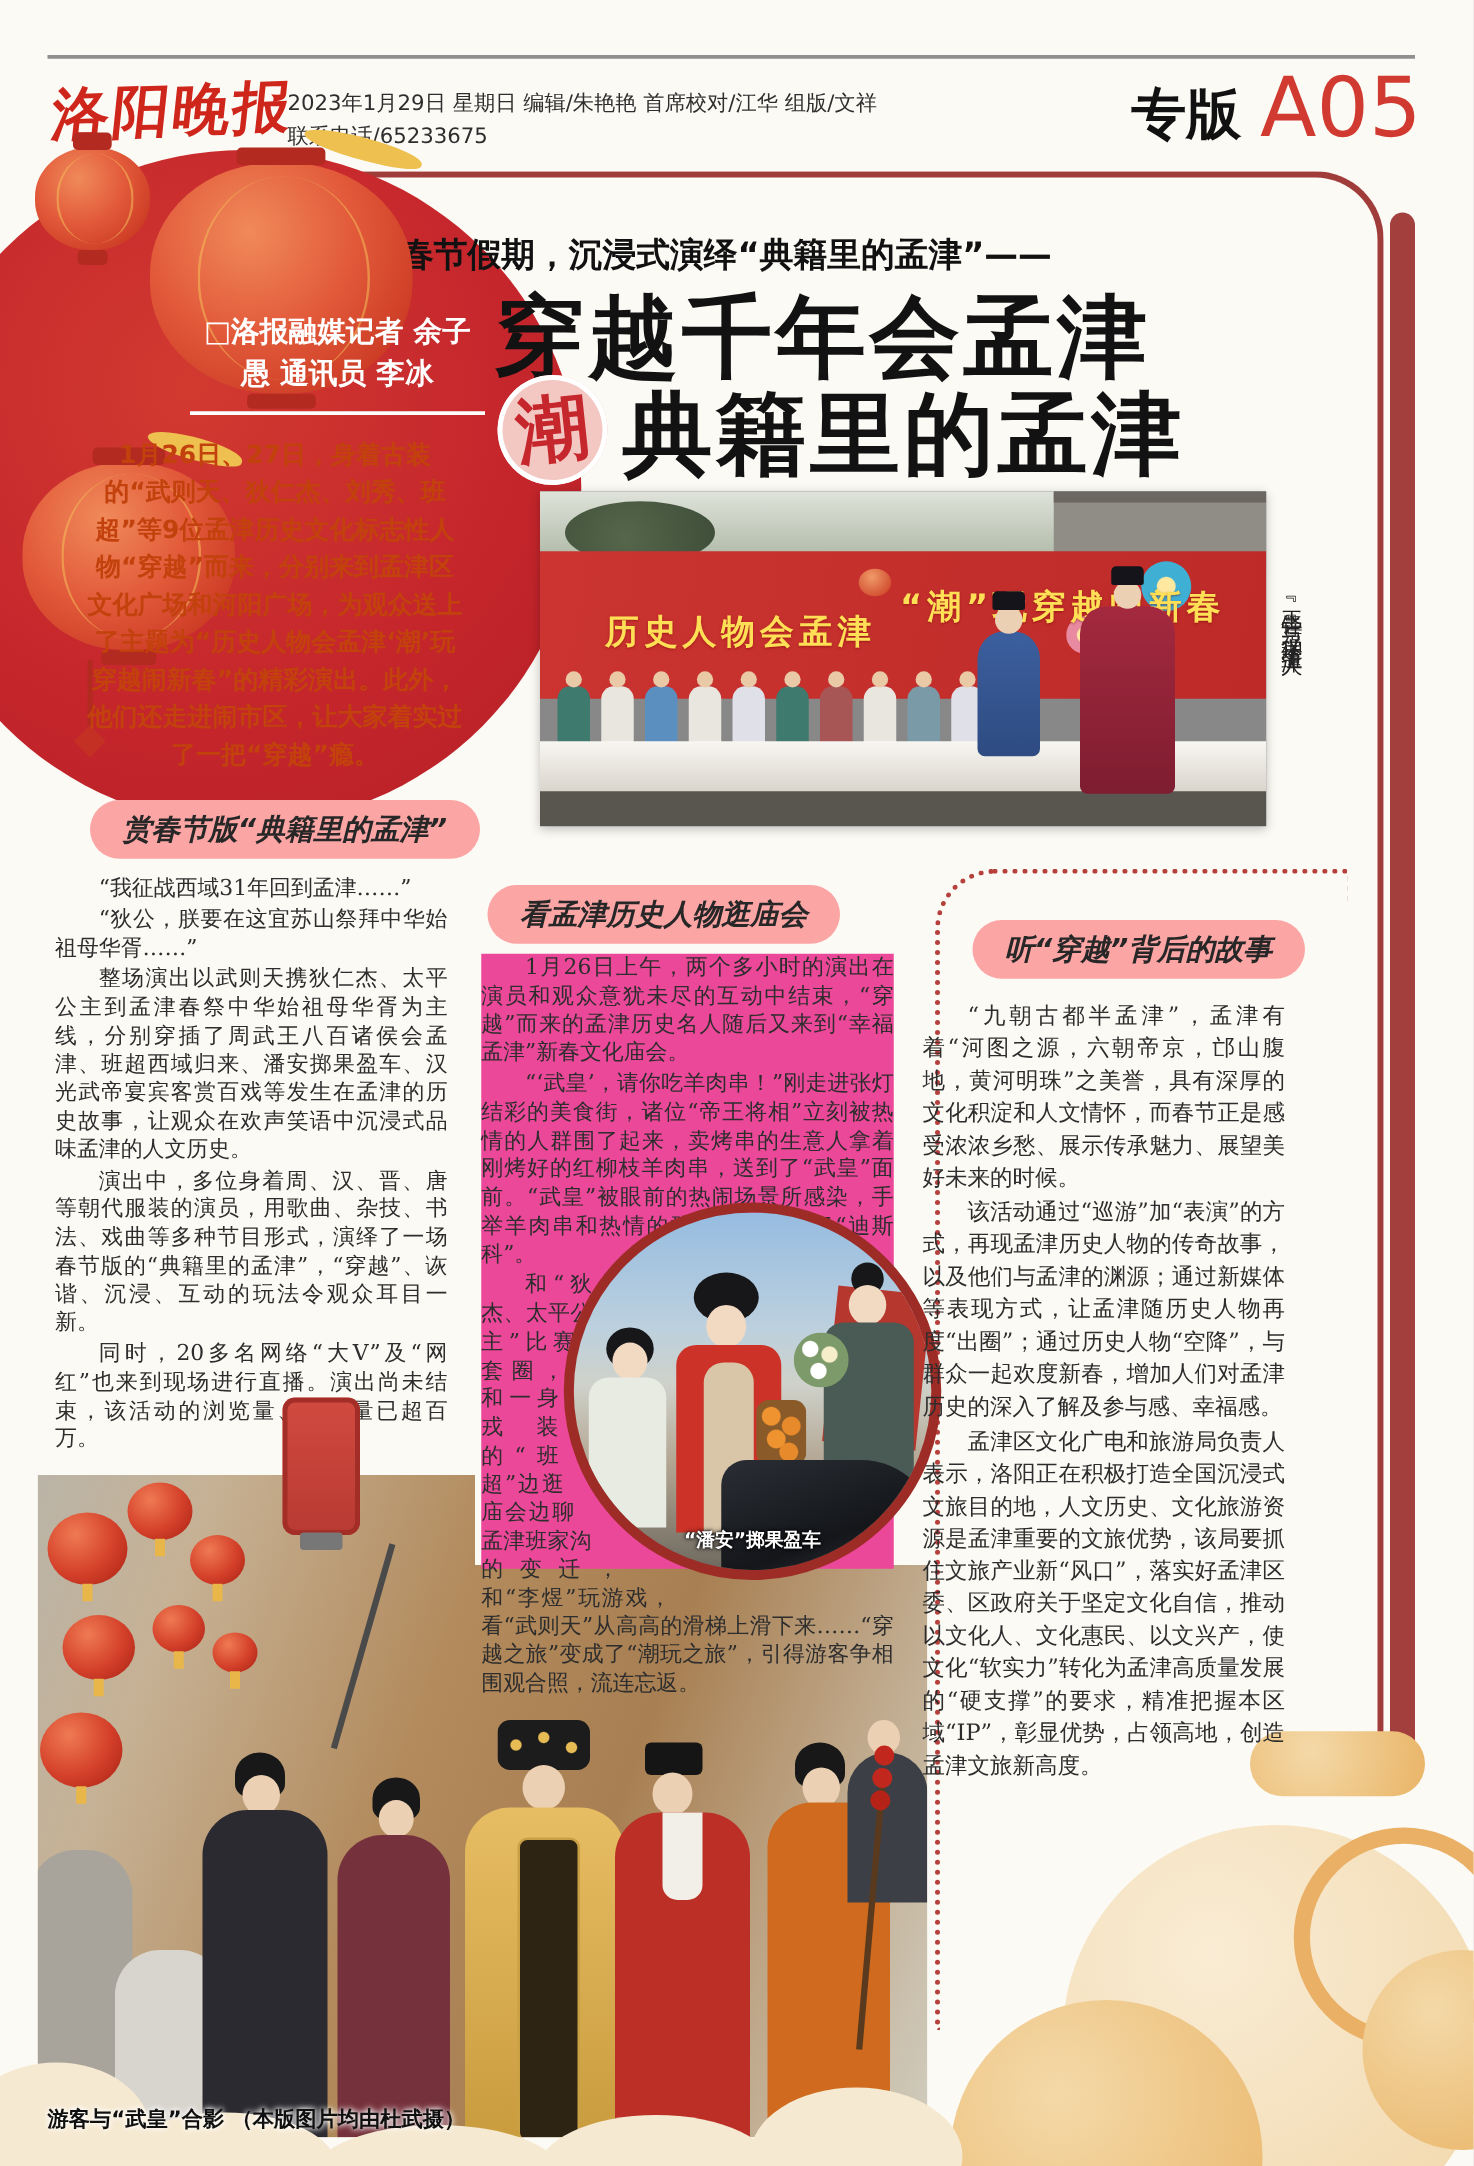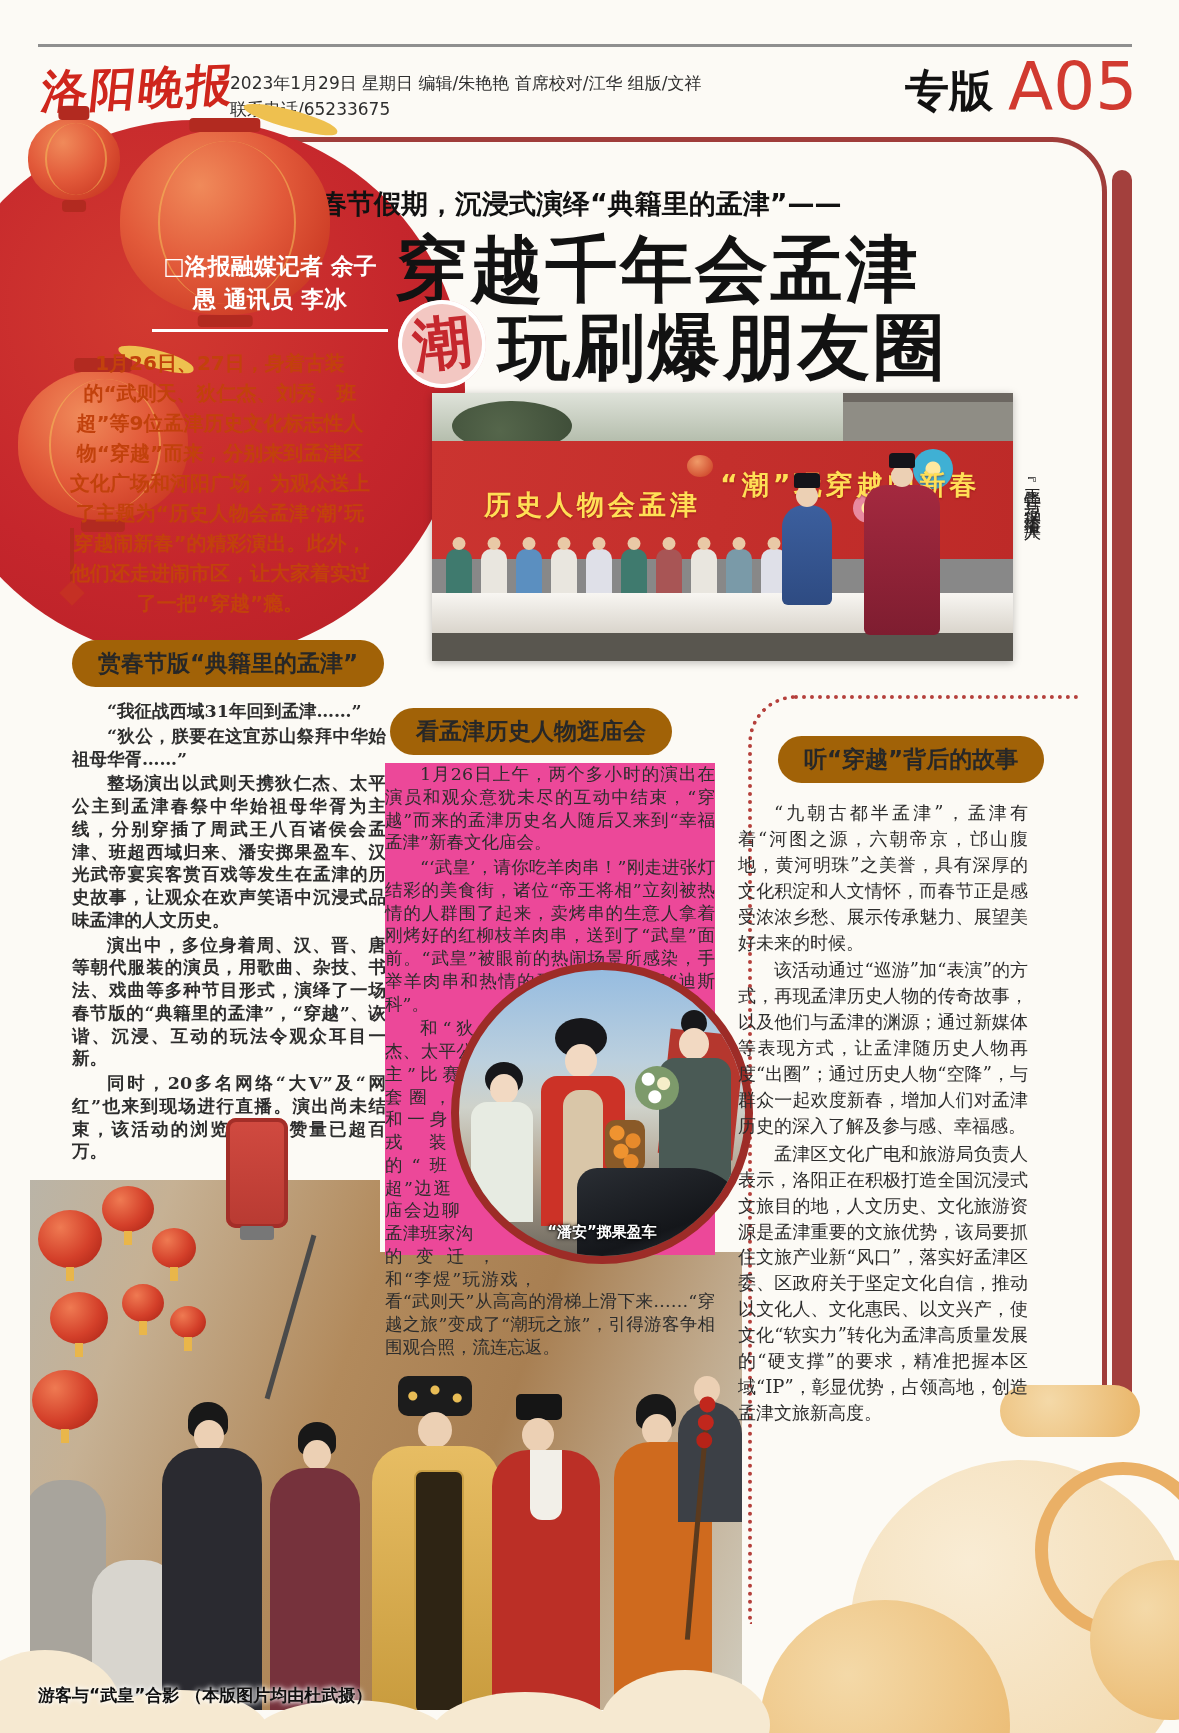--- a/index.html
+++ b/index.html
@@ -78,26 +78,26 @@
   .fig{position:absolute;border-radius:22px 22px 6px 6px;}
   .fig::before{content:"";position:absolute;left:50%;top:-20px;transform:translateX(-50%);
           width:22px;height:22px;border-radius:50%;background:#ecd0b4;}
   .fig::after{content:"";position:absolute;left:50%;top:-32px;transform:translateX(-50%);
           width:26px;height:15px;border-radius:4px 4px 2px 2px;background:#14141a;}
   .fig-blue{left:350px;top:112px;width:50px;height:100px;background:linear-gradient(#3c5f9e,#2e4b82);}
   .fig-red{left:432px;top:92px;width:76px;height:150px;background:linear-gradient(#a4293f,#7e1d30);}
   .caption-vert{position:absolute;left:1022px;top:472px;height:220px;writing-mode:vertical-rl;
           font-size:17px;letter-spacing:3px;color:#222;z-index:2;font-family:"DejaVu Serif",serif;}
   
-  .pill{position:absolute;background:#a16207;border-radius:26px;padding:8px 26px;font-size:23px;font-weight:800;
-        color:#272727;z-index:5;white-space:nowrap;}
+  .pill{position:absolute;background:#fca5a5;border-radius:26px;padding:8px 26px;font-size:23px;font-weight:800;
+        color:#272727;z-index:5;white-space:nowrap;font-style:italic;}
   .col{position:absolute;font-family:"DejaVu Serif",serif;font-size:17.5px;line-height:1.3;color:#2d2d2d;
         text-align:justify;z-index:5;}
   .col p{margin:0 0 2px 0;text-indent:2em;}
-  .col-left{left:72px;top:700px;width:314px;font-weight:bold;}
+  .col-left{left:44px;top:700px;width:314px;}
   .col-mid{left:385px;top:763px;width:330px;height:492px;background:#ec4899;}
   .col-right{left:738px;top:800px;width:290px;}
   .dotted-box{position:absolute;left:748px;top:695px;width:326px;height:925px;
         border-left:4px dotted #b5403c;border-top:4px dotted #b5403c;border-top-left-radius:48px;z-index:4;}
   
   .circle-wrap{float:right;width:302px;height:302px;shape-outside:circle(50%);margin:-55px -38px 4px 10px;
         position:relative;}
   .circle-img{position:absolute;inset:0;border-radius:50%;border:8px solid #9d2c27;overflow:hidden;
         background:linear-gradient(180deg,#96bce0 0%,#bcd0de 32%,#cfd2ca 48%,#b3a592 70%,#6e695f 100%);}
   .cp-sign{position:absolute;left:205px;top:62px;width:75px;height:125px;background:#b5372e;transform:rotate(6deg);}
@@ -175,21 +175,21 @@
       <span class="stripe"></span>
     </div>
   <div class="tassel" style="left:70px;top:528px;"></div>
 
   <div class="byline">□洛报融媒记者 余子愚 通讯员 李冰</div>
   <div class="lead-intro">1月26日、27日，身着古装的“武则天、狄仁杰、刘秀、班超”等9位孟津历史文化标志性人物“穿越”而来，分别来到孟津区文化广场和河阳广场，为观众送上了主题为“历史人物会孟津‘潮’玩穿越闹新春”的精彩演出。此外，他们还走进闹市区，让大家着实过了一把“穿越”瘾。</div>
 
   <div class="kicker">春节假期，沉浸式演绎“典籍里的孟津”——</div>
   <div class="title1">穿越千年会孟津</div>
   <div class="badge">潮</div>
-  <div class="title2">玩刷爆朋友圈</div>
+  <div class="title2">典籍里的孟津</div>
 
   <div class="photo-main">
     <div class="pm-sky"></div>
     <div class="pm-tree"></div>
     <div class="pm-building"></div>
     <div class="pm-banner">
       <div class="pm-flower" style="right:60px;top:8px;"></div>
       <div class="pm-flower pink" style="right:130px;top:52px;"></div>
       <div class="pm-lantern-s" style="left:255px;top:14px;"></div>
       <div class="banner-t" style="left:52px;top:46px;">历史人物会孟津</div>

